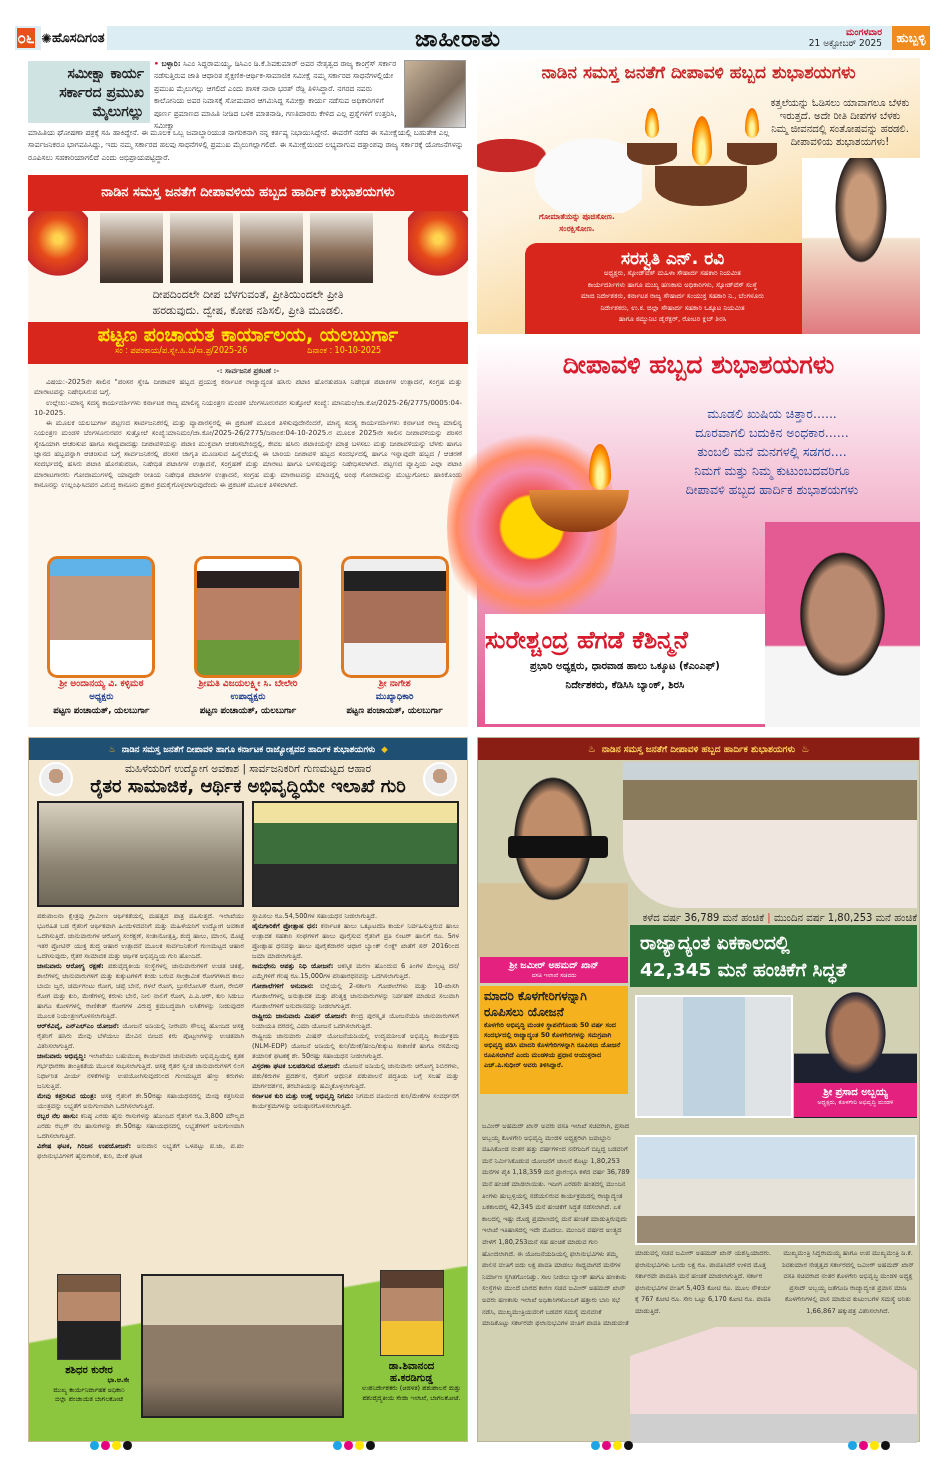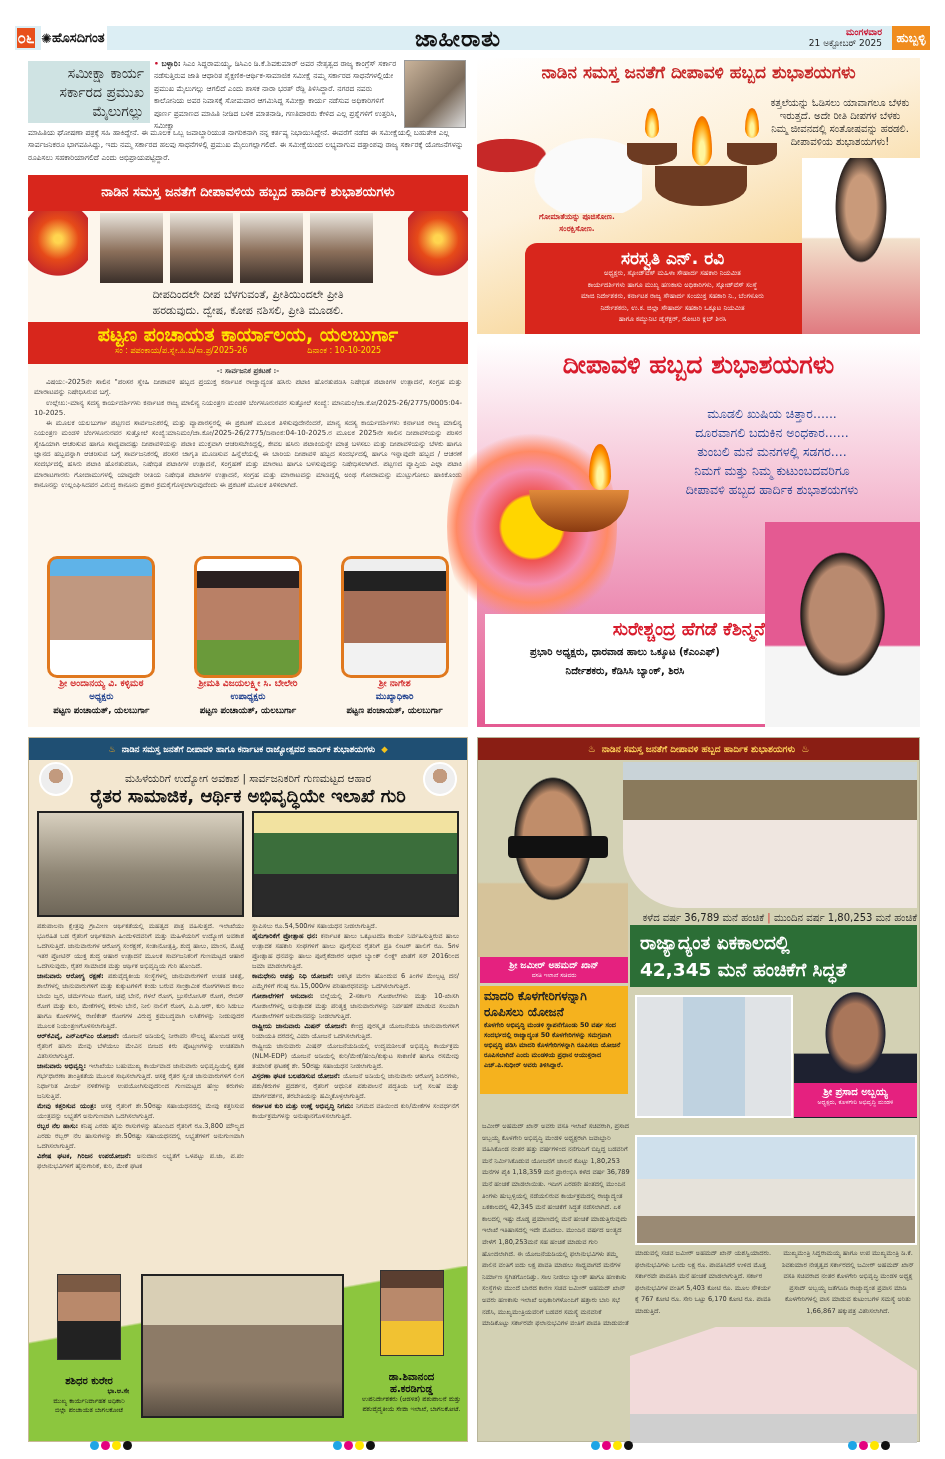--- a/index.html
+++ b/index.html
@@ -8,21 +8,21 @@
 
 .mast{left:15px;top:26px;width:915px;height:24px;background:#dceef4;display:flex;align-items:center}
 .pgno{background:#e8501c;color:#fff;font-weight:bold;font-size:15px;width:18px;height:20px;display:flex;align-items:center;justify-content:center;margin-left:2px}
 .logo{font-weight:bold;font-size:13px;margin-left:6px;color:#111;background:#fff;height:24px;display:flex;align-items:center;padding-right:6px;width:66px}
 .section-title{flex:1;text-align:center;font-size:22px;font-weight:bold;color:#111;letter-spacing:1px}
 .datebox{text-align:right;font-size:9px;line-height:11px;margin-right:10px}
 .datebox .day{color:#c8102e;font-weight:bold}
 .city{background:#f08c1e;color:#fff;font-weight:bold;font-size:12px;height:24px;width:38px;display:flex;align-items:center;justify-content:center}
 
 .art{left:28px;top:58px;width:440px;height:104px;font-size:7.5px;line-height:12.4px;color:#333}
-.art-title{position:absolute;left:0;top:3px;width:122px;height:62px;background:#cfe3e3;font-size:14px;font-weight:normal;color:#222;text-align:right;padding:3px 6px;line-height:19px}
+.art-title{position:absolute;left:0;top:3px;width:122px;height:62px;background:#cfe3e3;font-size:14px;font-weight:bold;color:#222;text-align:right;padding:3px 6px;line-height:19px}
 .art-photo{position:absolute;right:2px;top:2px;width:62px;height:68px;background:linear-gradient(135deg,#c9b39a,#7a6a5a 60%,#ddd);border:1px solid #999}
 .art-text{position:absolute;left:126px;top:0;right:70px}
 .art-text2{position:absolute;left:0;top:69px;right:0}
 
 .ad1{left:28px;top:175px;width:440px;height:380px;background:#fdf6ec}
 .ad1 .band{background:#d8261c;color:#fff;font-weight:bold;font-size:13px;text-align:center;padding:9px 0;height:36px}
 .ad1 .lamp{position:absolute;top:36px;width:60px;height:70px;background:radial-gradient(circle at 50% 40%,#ffd54f 8%,#e64a19 40%,#c62828 70%,#fdf6ec 72%)}
 .portraits{position:absolute;top:38px;left:72px;display:flex;gap:7px}
 .portrait{width:63px;height:70px;background:linear-gradient(#e9e4dc,#8b6f5a 55%,#3a2f2a)}
 .quote{position:absolute;top:112px;width:100%;text-align:center;font-size:11px;line-height:16px;color:#222}
@@ -50,39 +50,39 @@
 .ad2 .card .n{font-size:17px;font-weight:bold;padding-top:5px}
 .ad2 .card .t{font-size:6.8px;line-height:11.5px}
 .ad2 .lady{position:absolute;right:0;top:100px;width:118px;height:176px;background:radial-gradient(ellipse at 50% 28%,#c99a7a 18%,#2b2320 30%,transparent 31%),linear-gradient(#fff 0,#fff 45%,#f2e1cc 46%,#e07a80 100%)}
 
 .ad3{left:477px;top:342px;width:443px;height:385px;background:linear-gradient(180deg,#fff 0%,#f6c6d8 35%,#e45a92 100%)}
 .ad3 .h{color:#d81b2c;font-weight:bold;font-size:25px;text-align:center;padding-top:8px}
 .ad3 .rang{position:absolute;left:-30px;top:60px;width:170px;height:250px;border-radius:50%;background:radial-gradient(circle,#ffd600 20%,#ef5350 22%,#f48fb1 38%,#ff8a65 50%,transparent 62%)}
 .ad3 .pot{position:absolute;left:52px;top:148px;width:100px;height:42px;background:linear-gradient(#e08a3a,#8a3a10);border-radius:0 0 50px 50px}
 .ad3 .poem{position:absolute;left:160px;top:62px;width:270px;text-align:center;color:#1f3f8f;font-size:12.5px;line-height:19px}
 .ad3 .white{position:absolute;left:8px;top:272px;width:280px;height:110px;background:#fff}
-.ad3 .white .n{color:#d81b2c;font-weight:bold;font-size:18px;text-align:right;padding-top:4px}
+.ad3 .white .n{color:#d81b2c;font-weight:bold;font-size:24px;text-align:left;padding-top:12px}
 .ad3 .white .t{font-size:10px;font-weight:bold;color:#111;text-align:center;line-height:15px;margin-top:4px}
 .ad3 .man{position:absolute;right:0;top:180px;width:155px;height:205px;background:radial-gradient(ellipse at 50% 45%,#b98a6f 30%,#1e1a18 38%,transparent 39%),linear-gradient(#e45a92 60%,#f5f5f5 61%)}
 
 .sup1{left:28px;top:737px;width:440px;height:705px;background:#f3e7d0;border:1px solid #c8b996}
 .sup1 .banner{height:22px;background:#1f4f73;color:#fff;font-size:8.5px;font-weight:bold;display:flex;align-items:center;justify-content:center;gap:6px}
 .sup1 .dept{height:20px;background:#f2a81d;margin-top:3px;text-align:center;font-size:11px;font-weight:bold;color:#222;line-height:20px}
 .sup1 .avatar{position:absolute;top:24px;width:34px;height:34px;border-radius:50%;background:radial-gradient(circle at 50% 40%,#c29a7e 30%,#eee 32%);border:2px solid #fff}
-.sup1 .sub{text-align:center;font-size:10.5px;color:#222;margin-top:12px}
+.sup1 .sub{text-align:center;font-size:10.5px;color:#222;margin-top:2px}
 .sup1 .big{text-align:center;font-size:18px;font-weight:bold;color:#111;margin-top:0}
 .sup1 .photos{display:flex;gap:8px;padding:0 8px;margin-top:4px}
 .sup1 .photo{flex:1;height:106px;border:2px solid #222;background:linear-gradient(180deg,#d8d0bf 0%,#8e8574 60%,#6e6658 100%)}
 .sup1 .cols{display:flex;gap:8px;padding:4px 8px 0;font-size:6.6px;line-height:10px;color:#333}
 .sup1 .col{flex:1;text-align:justify}
 .sup1 .col b{color:#111}
 .sup1 .green{position:absolute;left:0;bottom:0;width:100%;height:175px;background:linear-gradient(170deg,#f3e7d0 0 30%,#8cc63e 31%)}
 .g-person{position:absolute;text-align:center}
 .g-person .ph{width:64px;height:86px;border:1px solid #333;margin:0 auto;background:linear-gradient(#7b5a44 0 20%,#b9896b 20% 55%,#222 55%)}
-.g-person .n{font-weight:bold;font-size:10px;color:#111;margin-top:15px}
+.g-person .n{font-weight:bold;font-size:10px;color:#111;margin-top:4px}
 .g-person .t{font-size:6.5px;line-height:9.5px;color:#111}
 .goatphoto{position:absolute;left:112px;top:8px;width:203px;height:144px;border:2px solid #222;background:linear-gradient(180deg,#d9cfb5 0 35%,#8d7b67 35% 75%,#5a4f43 100%)}
 
 .sup2{left:477px;top:737px;width:443px;height:705px;background:#d3d1b4;border:1px solid #b8b59a}
 .sup2 .banner{height:22px;background:#8a1e14;color:#ffd25a;font-size:9px;font-weight:bold;display:flex;align-items:center;justify-content:center;gap:6px}
 .sup2 .mainphoto{position:absolute;left:145px;top:24px;width:294px;height:146px;border-radius:0 0 0 60px;background:linear-gradient(180deg,#c9d3d8 0 12%,#8a7a5c 12% 40%,#efe6e0 40% 100%)}
 .sup2 .minister{position:absolute;left:0;top:22px;width:150px;height:197px;background:radial-gradient(ellipse at 50% 40%,#c08d6a 28%,#1b1b1b 36%,transparent 37%),linear-gradient(#d3d1b4 62%,#d6c39a 63%)}
 .sup2 .glasses{position:absolute;left:30px;top:98px;width:100px;height:22px;background:#111;border-radius:4px}
 .sup2 .stat{position:absolute;left:157px;top:174px;width:290px;font-size:10px;color:#222;text-align:center}
 .sup2 .stat .sep{color:#d32f2f}

